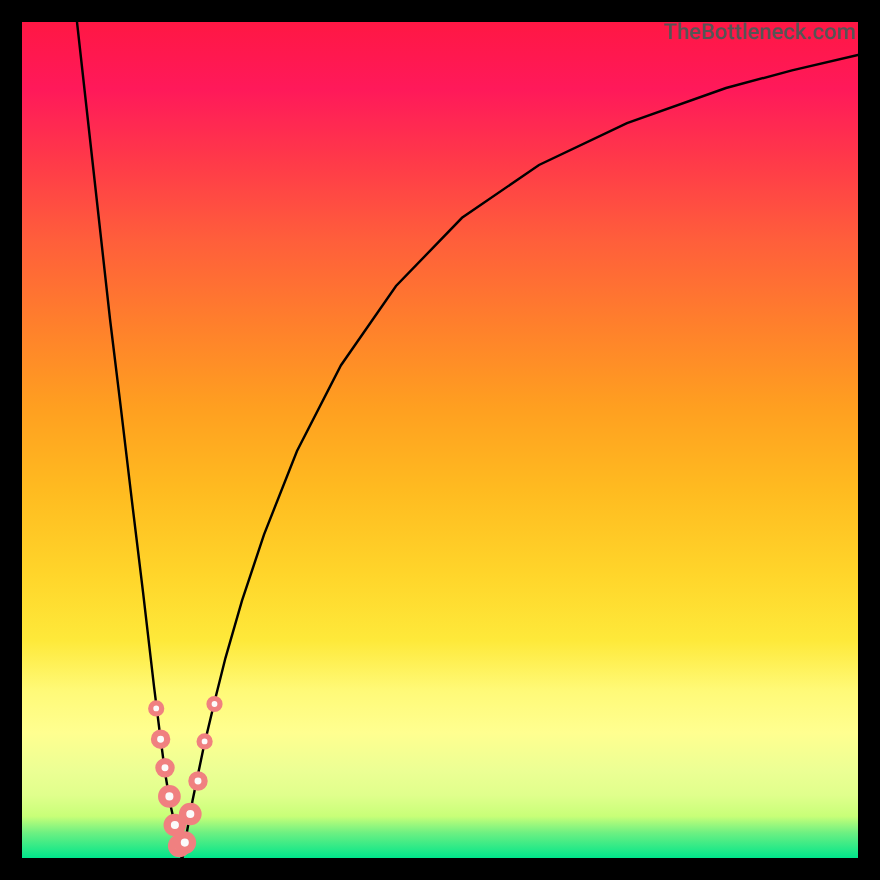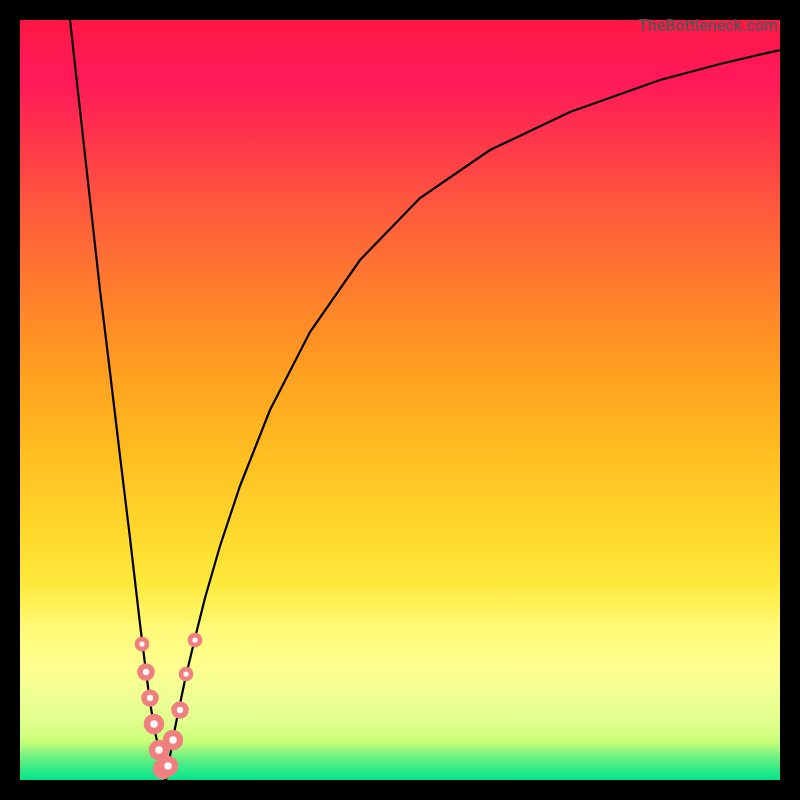--- a/index.html
+++ b/index.html
@@ -54,21 +54,21 @@
   left: 0;
   top: 0;
   width: 100%;
   height: 100%;
 }
 .watermark {
   position: absolute;
   top: 16px;
   right: 22px;
   font-family: -apple-system, "Segoe UI", Roboto, "Helvetica Neue", Arial, sans-serif;
-  font-size: 16px;
+  font-size: 20px;
   font-weight: 500;
   color: #555;
 }
 </style>
 </head>
 <body>
 
 <div class="chart-container">
   <div class="frame-inner">
     <div class="gradient-bg"></div>

